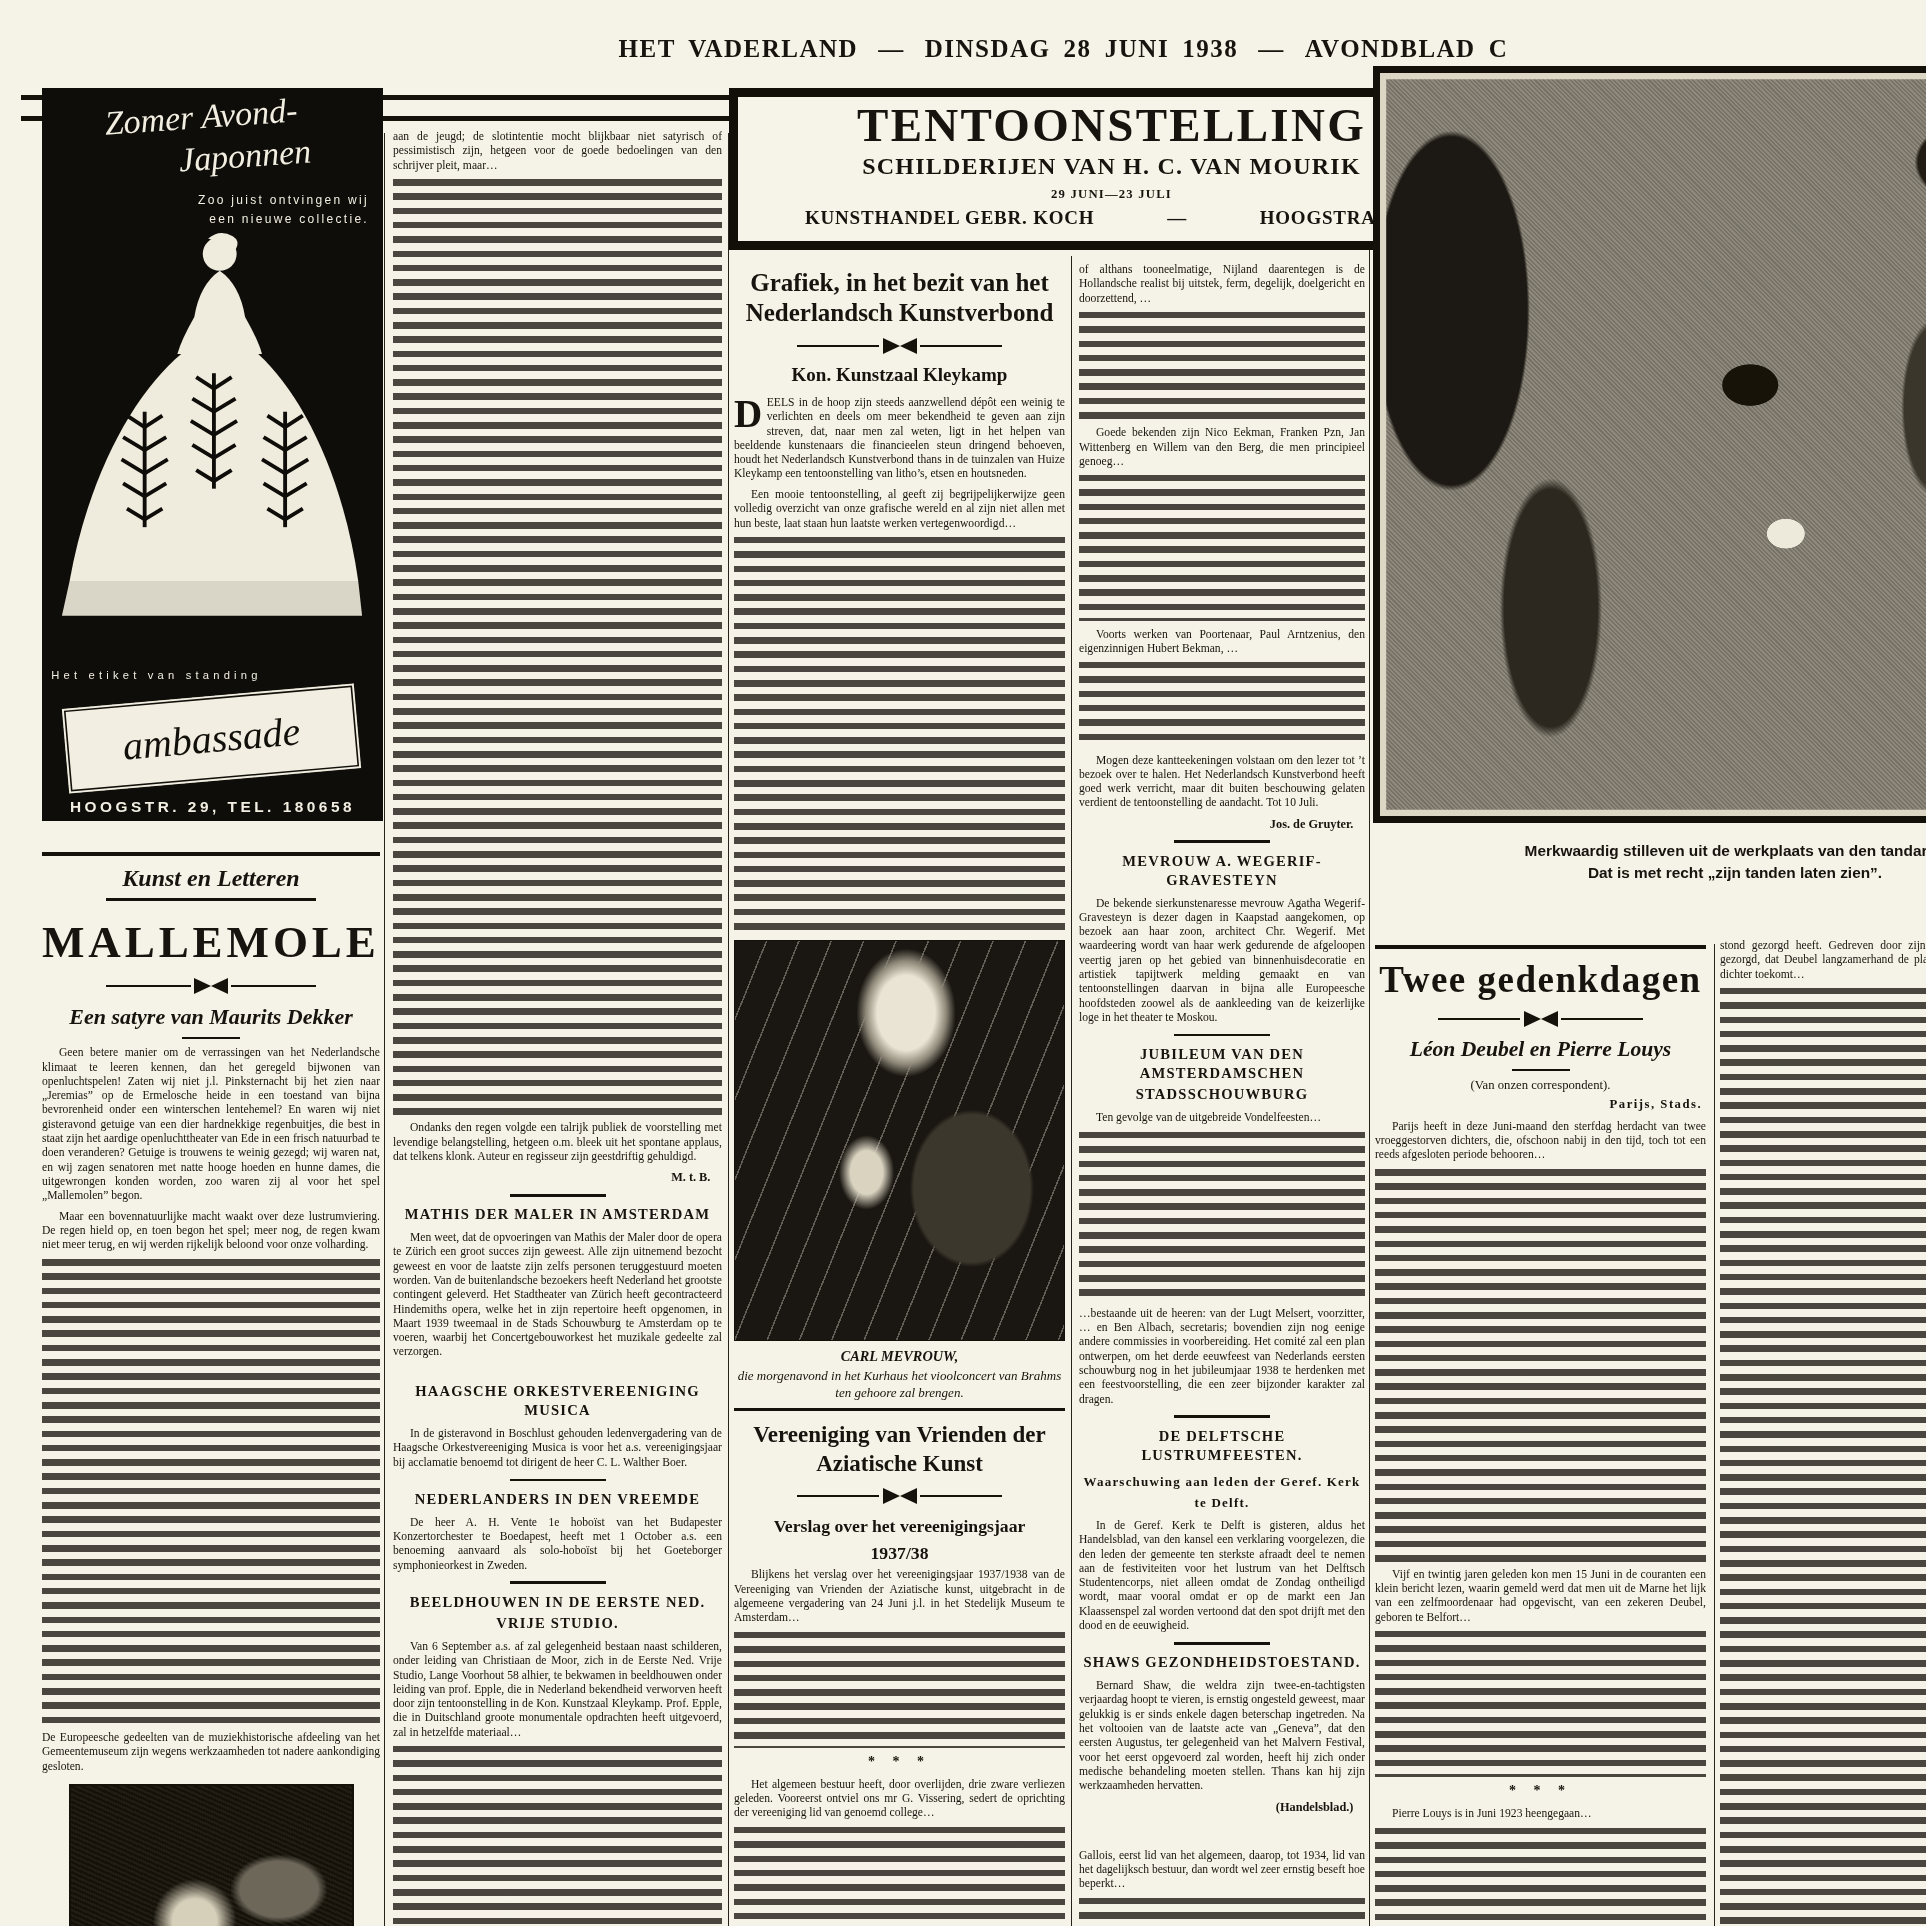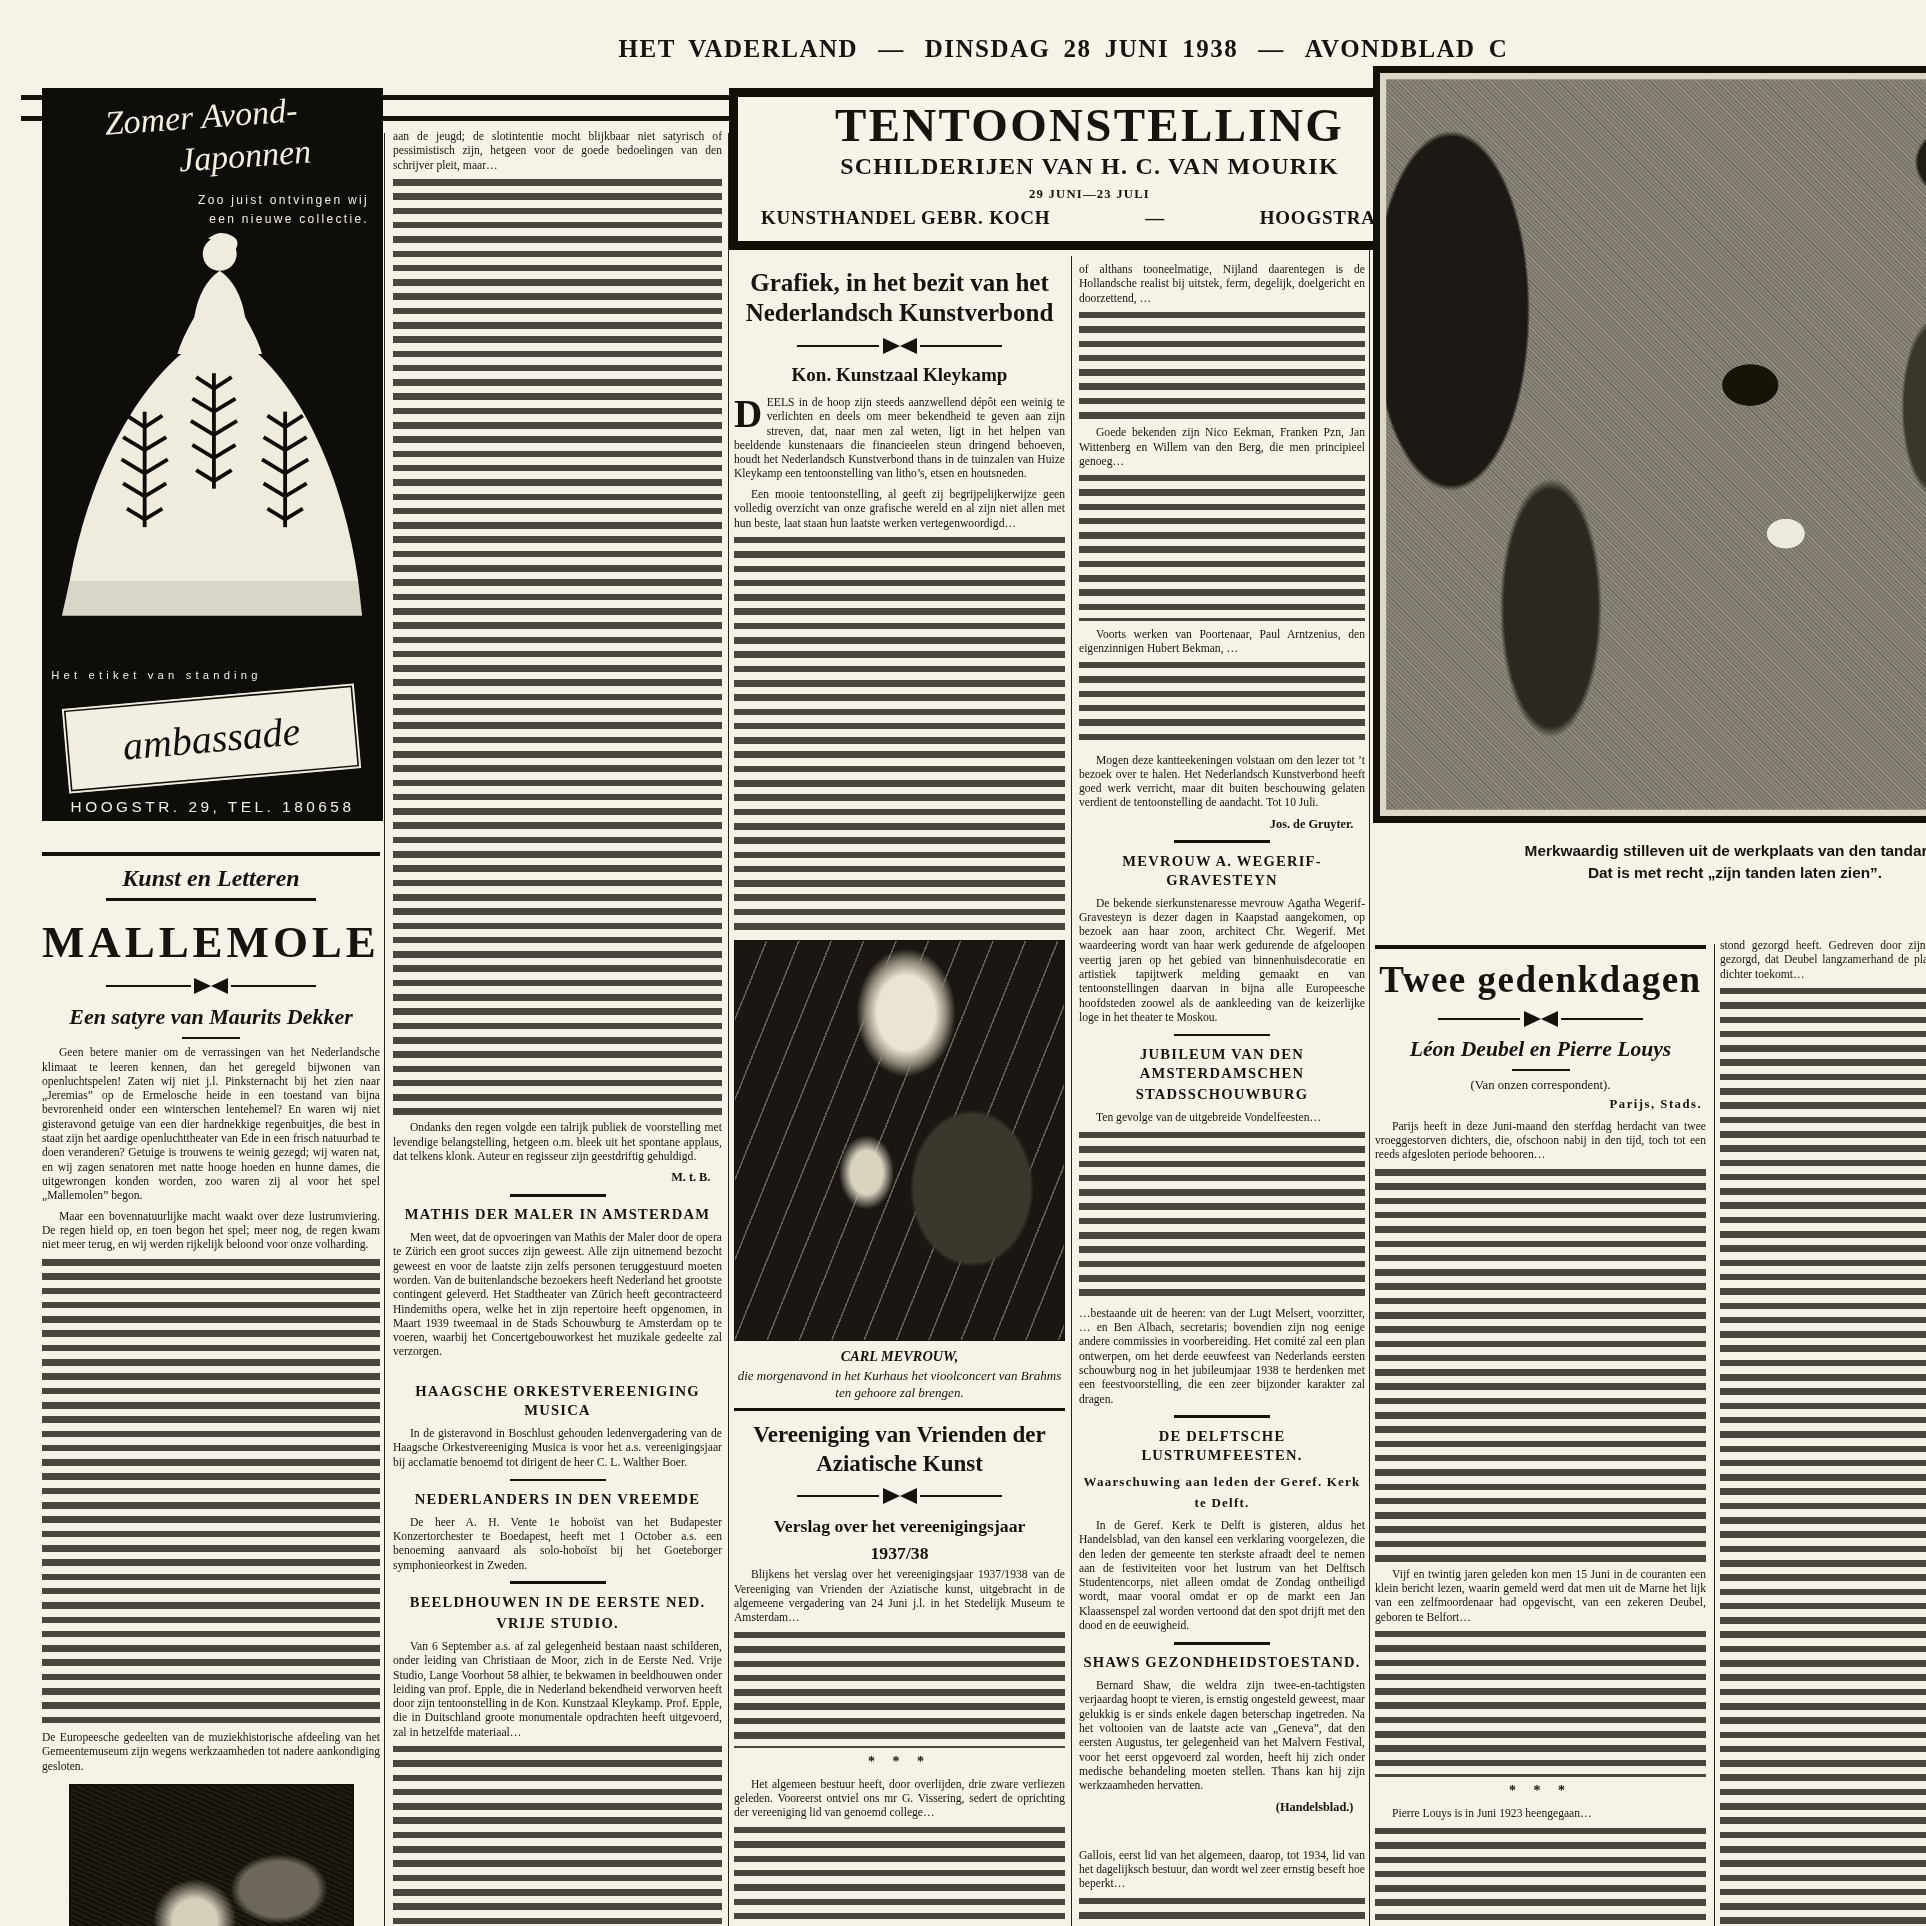--- a/index.html
+++ b/index.html
@@ -62,25 +62,25 @@
   .af-tag{position:absolute;top:103px;right:14px;text-align:right;font-size:12px;
           letter-spacing:2.3px;font-family:"Liberation Sans",sans-serif;line-height:18.5px;}
   .af-svg{position:absolute;top:139px;left:11.6px;}
   .af-etiket{position:absolute;top:581px;left:9.2px;font-size:11.2px;letter-spacing:4.2px;
              font-family:"Liberation Sans",sans-serif;}
   .af-brand{position:absolute;top:608px;left:23px;width:293px;height:85px;background:#f2eee1;
             color:#12100b;transform:rotate(-5deg);display:flex;align-items:center;
             justify-content:center;font-style:italic;font-size:40px;
             box-shadow:inset 0 0 0 1.9px #f2eee1, inset 0 0 0 3.5px #12100b;}
   .af-addr{position:absolute;bottom:5.4px;left:0;right:0;text-align:center;font-size:15.4px;
-           font-weight:normal;letter-spacing:3.5px;font-family:"Liberation Sans",sans-serif;}
+           font-weight:bold;letter-spacing:3.5px;font-family:"Liberation Sans",sans-serif;}
 
   
   .ad-exh{position:absolute;left:729px;top:88px;width:721px;height:162px;box-sizing:border-box;
-          background:#f6f3e8;border:9.2px solid #110f08;text-align:center;}
+          background:#f6f3e8;border:9.2px solid #110f08;text-align:center;padding-left:44px;}
   .ae-title{font-weight:bold;font-size:47px;letter-spacing:2.3px;line-height:1.02;margin-top:4.6px;}
   .ae-sub{font-weight:bold;font-size:24px;letter-spacing:1.2px;margin-top:3.9px;}
   .ae-dates{font-weight:bold;font-size:12.7px;letter-spacing:1.2px;margin-top:6.2px;}
   .ae-row{display:flex;justify-content:space-between;padding:5.4px 23px 0;
           font-weight:bold;font-size:19px;letter-spacing:0.8px;}
 
   
   .photo-still{position:absolute;left:1373px;top:66px;width:726px;height:757px;
     box-sizing:border-box;border:7px solid #14110b;
     box-shadow:inset 0 0 0 6.2px #dcd6c4;

